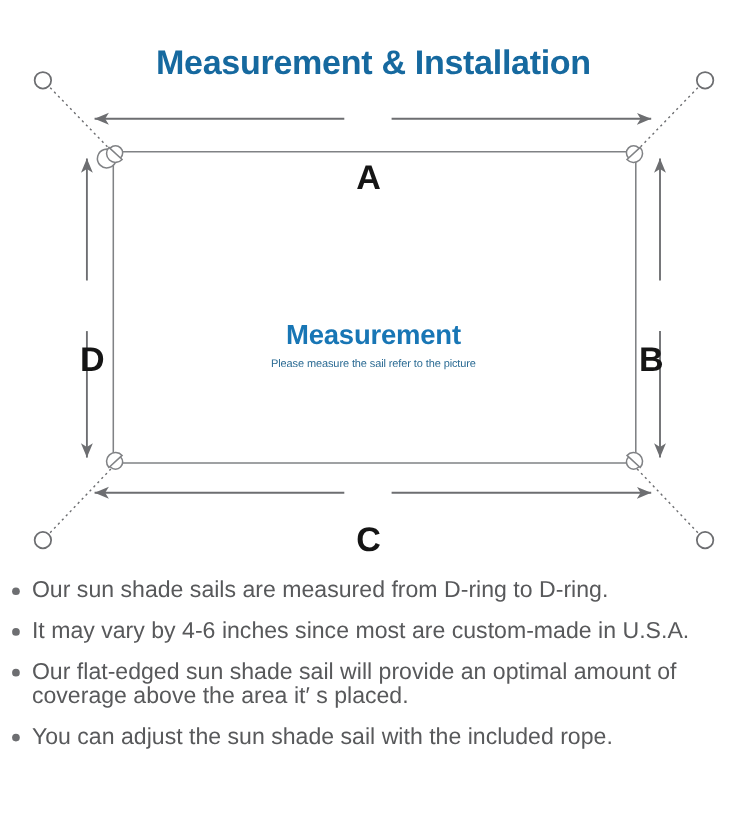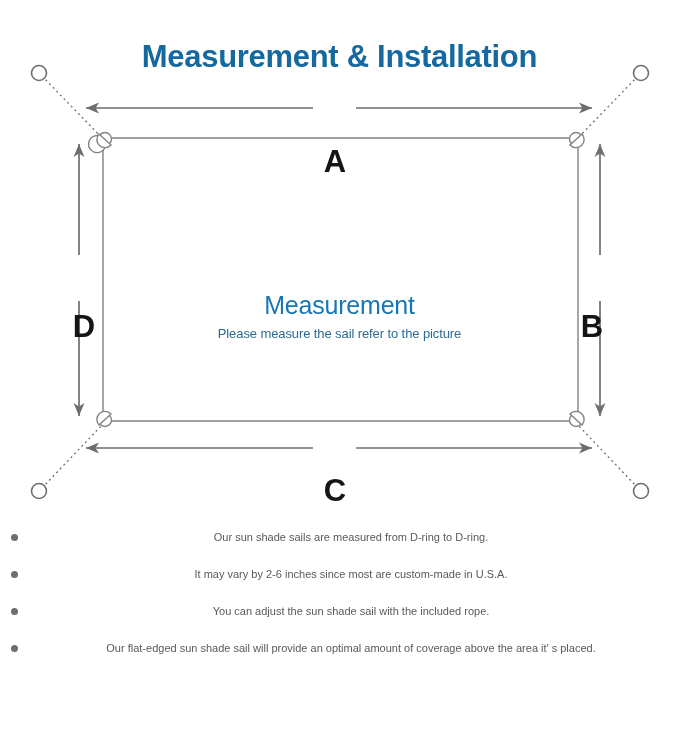--- a/index.html
+++ b/index.html
@@ -51,32 +51,32 @@
   }
 
   
   .sail-label-main {
     position: absolute;
     left: 0;
     top: 243px;
     width: 679px;
     text-align: center;
     font-size: 25px;
-    font-weight: normal;
+    font-weight: bold;
     color: #1876b5;
     white-space: nowrap;
     letter-spacing: -0.2px;
   }
   .sail-label-sub {
     position: absolute;
     left: 0;
     top: 278px;
     width: 679px;
     text-align: center;
-    font-size: 13px;
+    font-size: 10px;
     font-weight: normal;
     color: #2a6a93;
     white-space: nowrap;
     letter-spacing: -0.1px;
   }
 
   
   .dim-letter {
     position: absolute;
     font-family: "Liberation Sans", sans-serif;
@@ -96,25 +96,24 @@
     position: absolute;
     left: 0;
     top: 526px;
     width: 679px;
   }
   .note-item {
     position: relative;
     padding-left: 29px;
     margin-bottom: 15px;
     font-family: "Liberation Sans", sans-serif;
-    font-size: 11px;
+    font-size: 21px;
     line-height: 22px;
     color: #58595b;
     padding-right: 6px;
-    text-align: center;
   }
   .note-item .bullet {
     position: absolute;
     left: 11px;
     top: 8px;
     width: 7px;
     height: 7px;
     border-radius: 50%;
     background: #6d6e71;
   }
@@ -192,25 +191,25 @@
     <div class="dim-letter dim-D">D</div>
   </div>
 
   <div class="notes">
     <div class="note-item">
       <span class="bullet"></span>
       <span>Our sun shade sails are measured from D-ring to D-ring.</span>
     </div>
     <div class="note-item">
       <span class="bullet"></span>
-      <span>It may vary by 2-6 inches since most are custom-made in U.S.A.</span>
+      <span>It may vary by 4-6 inches since most are custom-made in U.S.A.</span>
+    </div>
+    <div class="note-item">
+      <span class="bullet"></span>
+      <span>Our flat-edged sun shade sail will provide an optimal amount of coverage above the area it′ s placed.</span>
     </div>
     <div class="note-item">
       <span class="bullet"></span>
       <span>You can adjust the sun shade sail with the included rope.</span>
     </div>
-    <div class="note-item">
-      <span class="bullet"></span>
-      <span>Our flat-edged sun shade sail will provide an optimal amount of coverage above the area it′ s placed.</span>
-    </div>
   </div>
 
 </div>
 
 </body></html>

